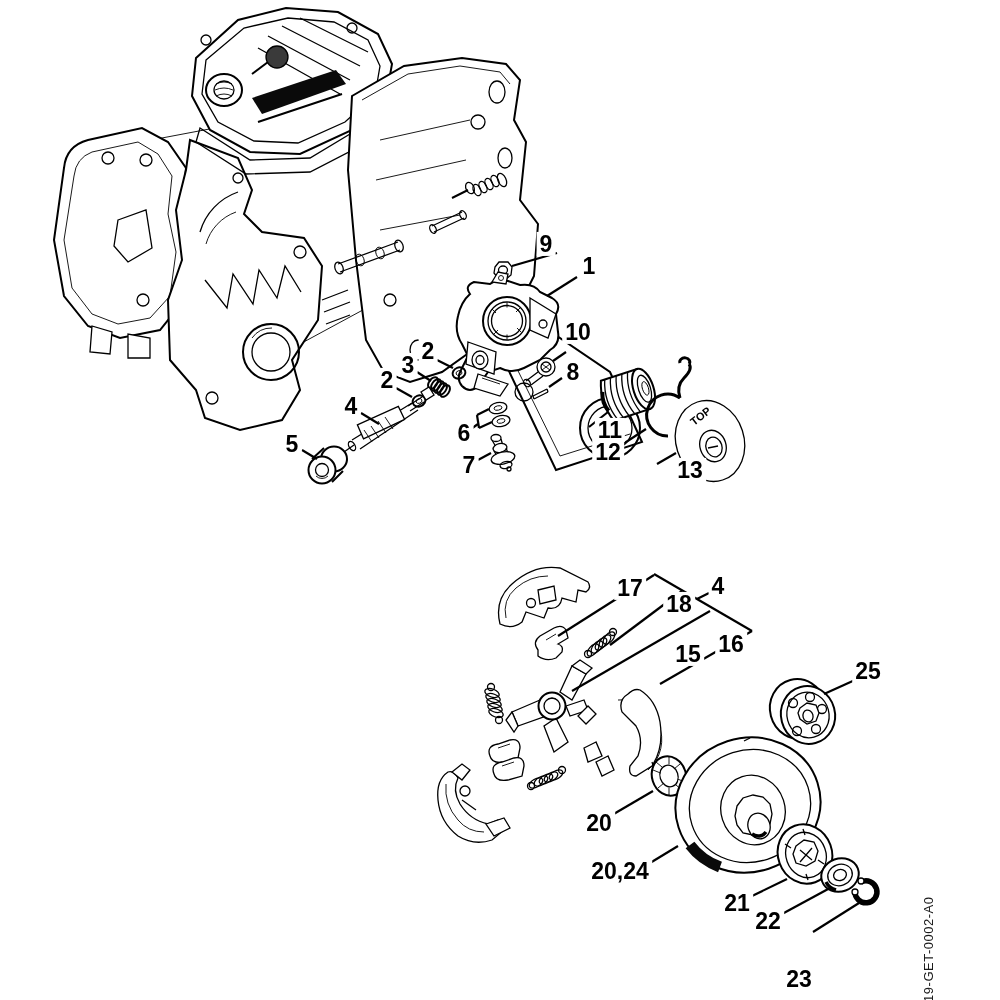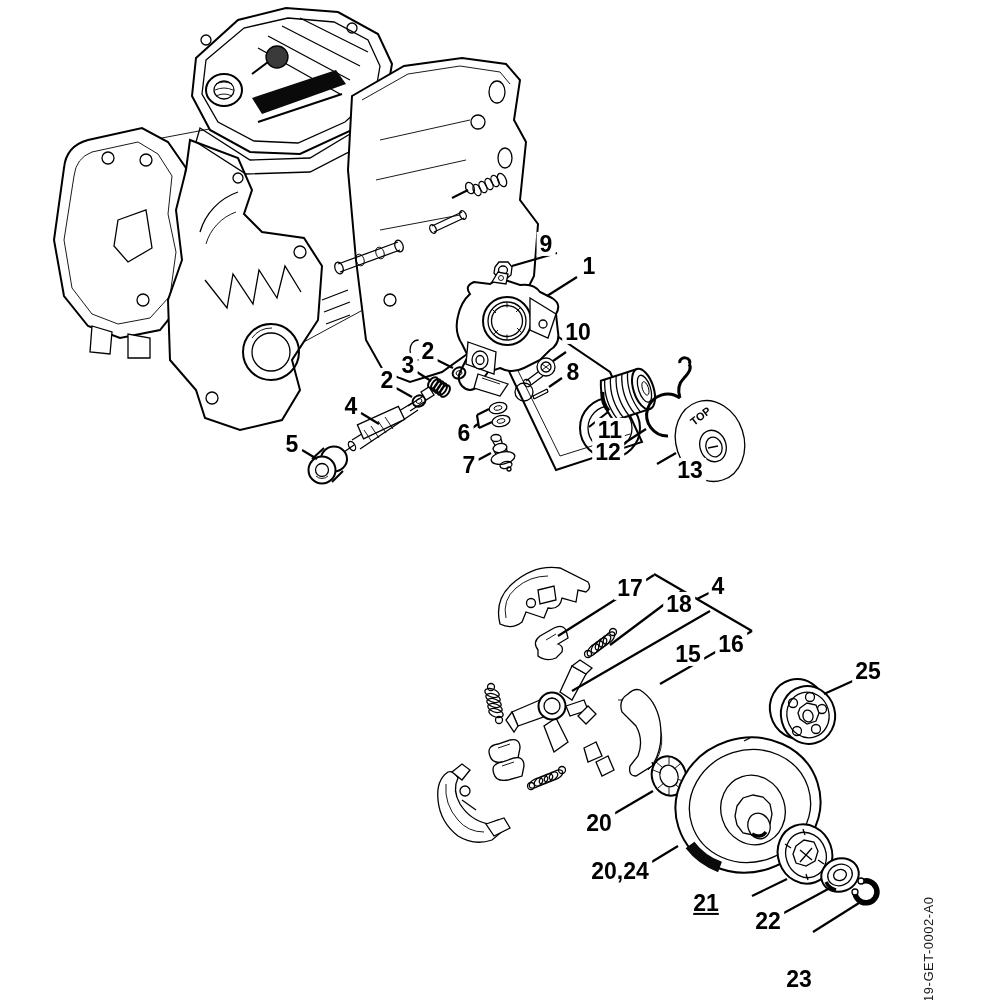--- a/index.html
+++ b/index.html
@@ -398,21 +398,21 @@
       <div class="callout" style="left: 578px; top: 430px; margin-left: 32px;">11</div>
       <div class="callout" style="left: 608px; top: 452px;">12</div>
       <div class="callout" style="left: 646px; top: 470px; margin-left: 44px;">13</div>
       <div class="callout" style="left: 630px; top: 588px;">17</div>
       <div class="callout" style="left: 659px; top: 604px; margin-left: 20px;">18</div>
       <div class="callout" style="left: 718px; top: 586px;">4</div>
       <div class="callout" style="left: 688px; top: 621px; margin-top: 33px;">15</div>
       <div class="callout" style="left: 731px; top: 644px;">16</div>
       <div class="callout" style="left: 599px; top: 823px;">20</div>
       <div class="callout" style="left: 620px; top: 871px;">20,24</div>
-      <div class="callout" style="left: 706px; top: 903px; text-decoration: underline;">21</div>
+      <div class="callout" style="left: 737px; top: 903px;">21</div>
       <div class="callout" style="left: 768px; top: 921px;">22</div>
       <div class="callout" style="left: 799px; top: 939px; margin-top: 40px;">23</div>
       <div class="callout" style="left: 868px; top: 671px;">25</div>
     </div>
 
 <div class="doc-number">1119-GET-0002-A0</div>
 
 </div>
 
 </body></html>

